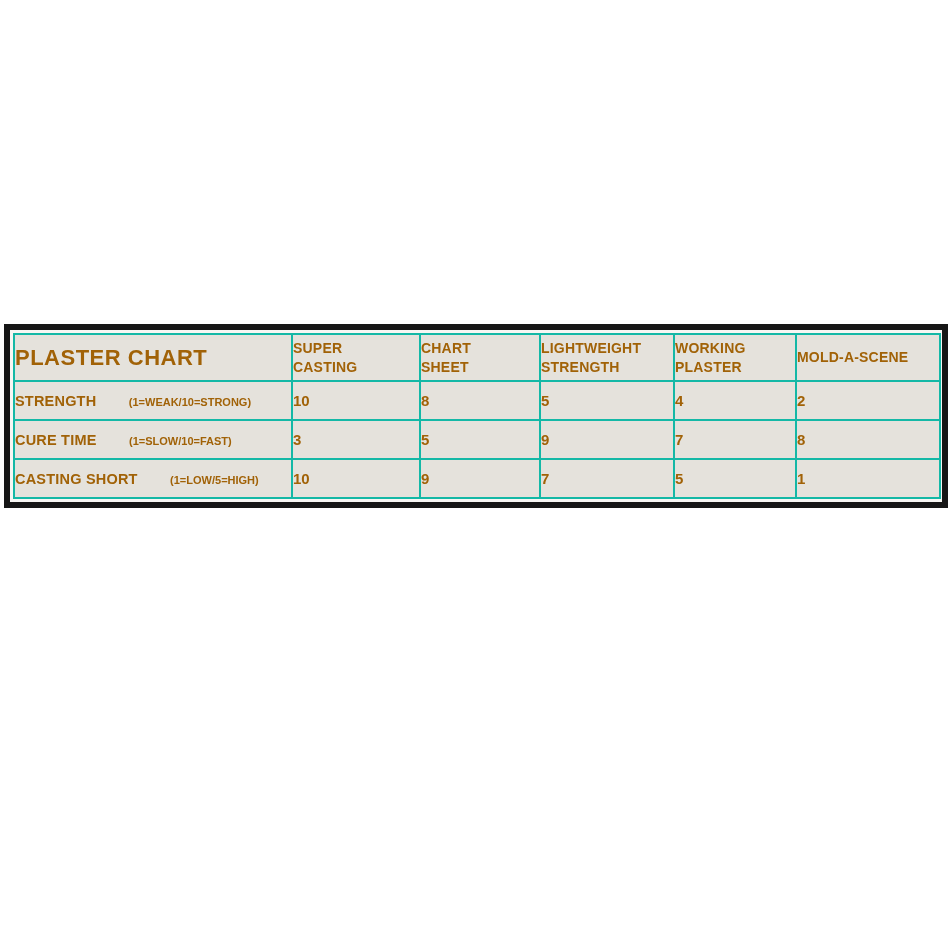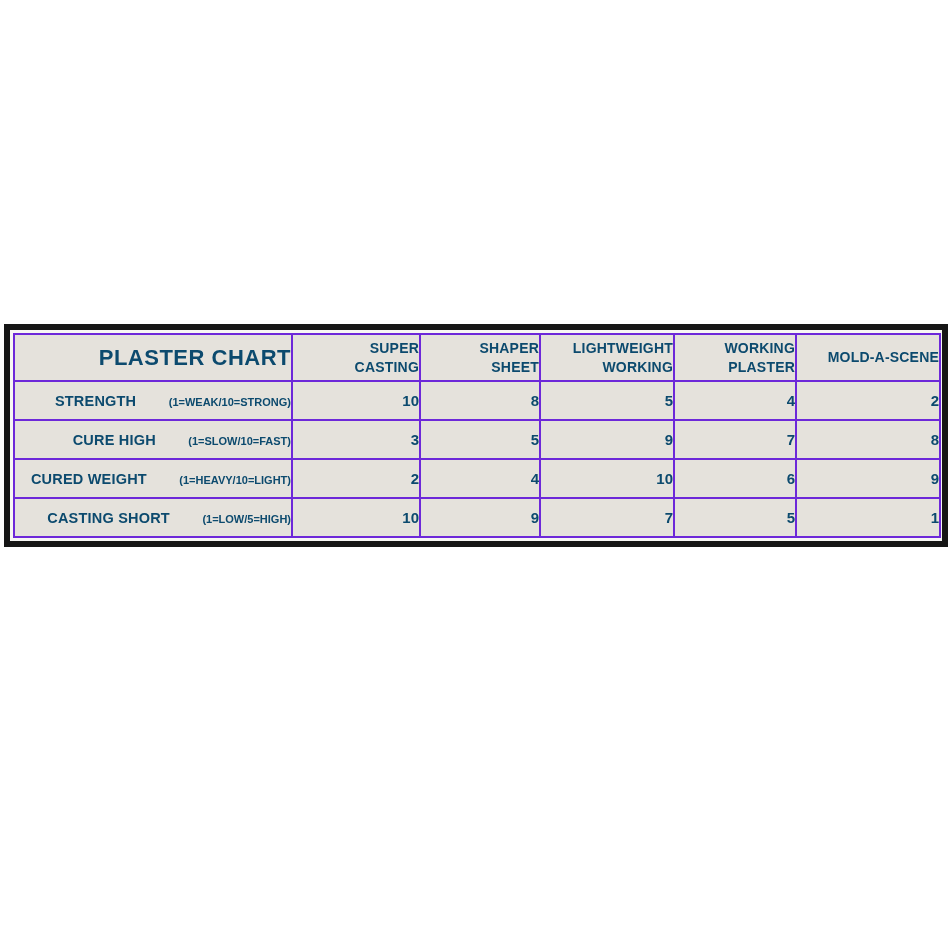--- a/index.html
+++ b/index.html
@@ -17,25 +17,25 @@
     background: #f7f6f3;
     padding: 3px;
   }
   table.plaster {
     width: 100%;
     border-collapse: collapse;
     table-layout: fixed;
     border: 2px solid #1c1c1c;
   }
   table.plaster th, table.plaster td {
-    border: 2px solid #6d28d9;
+    border: 2px solid #14b8a6;
     background: #e5e2dc;
-    text-align: right;
+    text-align: left;
     vertical-align: middle;
-    color: #0c4a6e;
+    color: #a16207;
   }
   th.title-cell {
     height: 47px;
     font-size: 22px;
     font-weight: bold;
     letter-spacing: 0.5px;
   }
   th.col-head {
     height: 47px;
     font-size: 14px;
@@ -67,62 +67,51 @@
       <col style="width:120px">
       <col style="width:134px">
       <col style="width:122px">
       <col style="width:144px">
     </colgroup>
     <thead>
       <tr>
         <th class="title-cell">PLASTER CHART</th>
         <th class="col-head">SUPER
 CASTING</th>
-        <th class="col-head">SHAPER
+        <th class="col-head">CHART
 SHEET</th>
         <th class="col-head">LIGHTWEIGHT
-WORKING</th>
+STRENGTH</th>
         <th class="col-head">WORKING
 PLASTER</th>
         <th class="col-head">MOLD-A-SCENE</th>
       </tr>
     </thead>
     <tbody>
       <tr>
         <td class="row-head">
           <span class="lbl">STRENGTH</span>
           <span class="note">(1=WEAK/10=STRONG)</span>
         </td>
         <td class="val">10</td>
         <td class="val">8</td>
         <td class="val">5</td>
         <td class="val">4</td>
         <td class="val">2</td>
       </tr>
       <tr>
         <td class="row-head">
-          <span class="lbl">CURE HIGH</span>
+          <span class="lbl">CURE TIME</span>
           <span class="note">(1=SLOW/10=FAST)</span>
         </td>
         <td class="val">3</td>
         <td class="val">5</td>
         <td class="val">9</td>
         <td class="val">7</td>
         <td class="val">8</td>
-      </tr>
-      <tr>
-        <td class="row-head">
-          <span class="lbl">CURED WEIGHT</span>
-          <span class="note">(1=HEAVY/10=LIGHT)</span>
-        </td>
-        <td class="val">2</td>
-        <td class="val">4</td>
-        <td class="val">10</td>
-        <td class="val">6</td>
-        <td class="val">9</td>
       </tr>
       <tr>
         <td class="row-head">
           <span class="lbl">CASTING SHORT</span>
           <span class="note">(1=LOW/5=HIGH)</span>
         </td>
         <td class="val">10</td>
         <td class="val">9</td>
         <td class="val">7</td>
         <td class="val">5</td>

